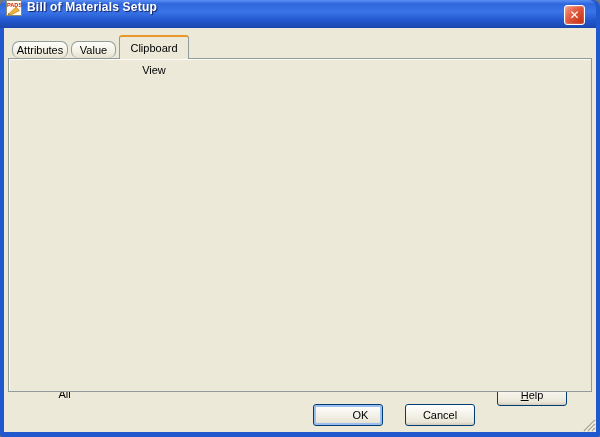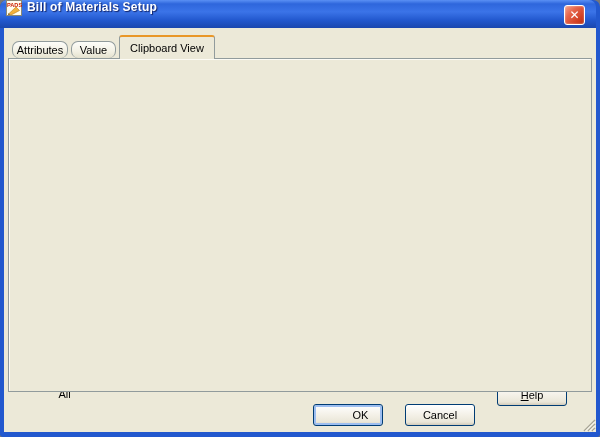--- a/index.html
+++ b/index.html
@@ -153,21 +153,21 @@
   </div>
 
   <div class="dialog-face"></div>
 
   <div class="tab tab-inactive" style="left:12px; width:56px;">
     <span>Attributes</span>
   </div>
   <div class="tab tab-inactive" style="left:71px; width:45px;">
     <span>Value</span>
   </div>
-  <div class="tab tab-active" style="left:119px; width:96px;">
+  <div class="tab tab-active" style="left:119px; width:70px;">
     <span>Clipboard View</span>
   </div>
 
   <div class="tab-page"></div>
 
   <div class="grid">
     <div class="grid-header">
       <div class="hc c-item">Item</div>
       <div class="hc c-qty">Qty</div>
       <div class="hc c-ref">Reference</div>

